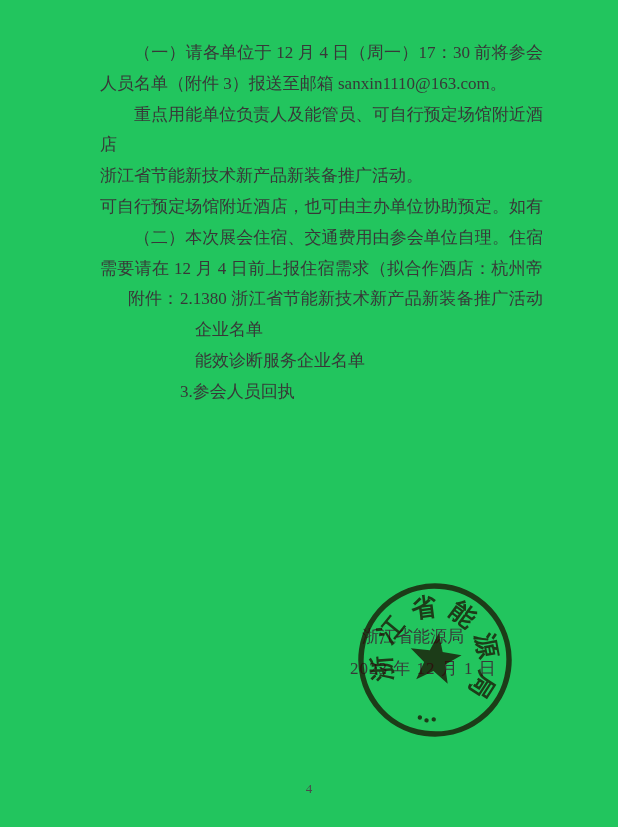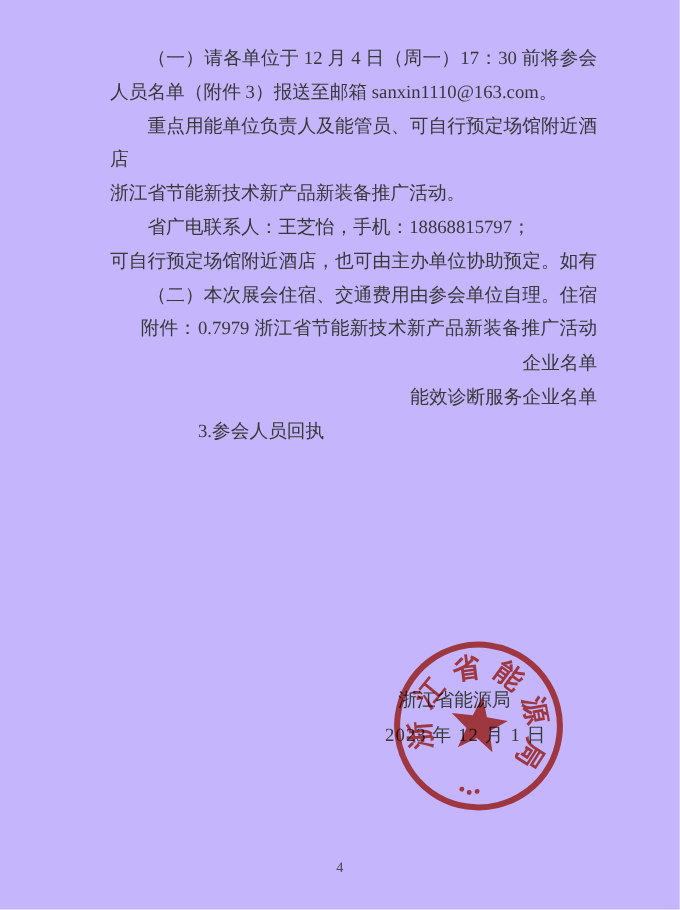--- a/index.html
+++ b/index.html
@@ -1,39 +1,39 @@
 <!DOCTYPE html>
 <html><head>
 <meta charset="utf-8">
 <style>
   html,body { margin:0; padding:0; background:#ffffff; }
   .page {
     position:relative;
     width:618px; height:827px;
-    background:#c4b5fd;
+    background:#22c55e;
     font-family:"Liberation Serif","DejaVu Serif",serif;
     color:#383838;
     overflow:hidden;
   }
   .textarea {
     position:absolute;
     left:100px; top:38px; width:443px;
     font-size:17px; line-height:30.8px;
   }
   .line { white-space:nowrap; }
   .line.j { white-space:normal; text-align:justify; text-align-last:justify; }
   .line.indent { text-indent:34px; }
   .attachments {
     display:flex;
     margin-left:28px;
   }
   .att-label { width:52px; flex:none; }
   .att-content { flex:1; }
   .att-first.j { text-align:justify; text-align-last:justify; }
-  .att-rest { padding-left:15px;text-align:right; }
+  .att-rest { padding-left:15px; }
   .sig-org {
     position:absolute; left:362px; top:622px;
     font-size:17px; line-height:30.8px; white-space:nowrap;
   }
   .sig-date {
     position:absolute; left:350px; top:654px;
     font-size:17px; line-height:30.8px; white-space:nowrap;
     letter-spacing:1px;
   }
   .seal {
@@ -53,29 +53,29 @@
 <body>
 
 <div class="page">
 
   <div class="textarea">
     <div>
         <div class="line indent j">（一）请各单位于 12 月 4 日（周一）17：30 前将参会</div>
         <div class="line">人员名单（附件 3）报送至邮箱 sanxin1110@163.com。</div>
         <div class="line indent j">重点用能单位负责人及能管员、可自行预定场馆附近酒店</div>
         <div class="line">浙江省节能新技术新产品新装备推广活动。</div>
-        <div class="line indent">省广电联系人：王芝怡，手机：18868815797；</div>
         <div class="line j">可自行预定场馆附近酒店，也可由主办单位协助预定。如有</div>
         <div class="line indent j">（二）本次展会住宿、交通费用由参会单位自理。住宿</div>
+        <div class="line j">需要请在 12 月 4 日前上报住宿需求（拟合作酒店：杭州帝</div>
       </div>
 
     <div class="attachments">
       <div class="att-label">附件：</div>
       <div class="att-content">
-          <div class="att-first j">0.7979 浙江省节能新技术新产品新装备推广活动</div>
+          <div class="att-first j">2.1380 浙江省节能新技术新产品新装备推广活动</div>
           <div class="att-rest">企业名单</div>
           <div class="att-rest">能效诊断服务企业名单</div>
           <div class="att-first">3.参会人员回执</div>
         </div>
     </div>
   </div>
 
   <div class="sig-org">浙江省能源局</div>
 
   <div class="sig-date">2023 年 12 月 1 日</div>

